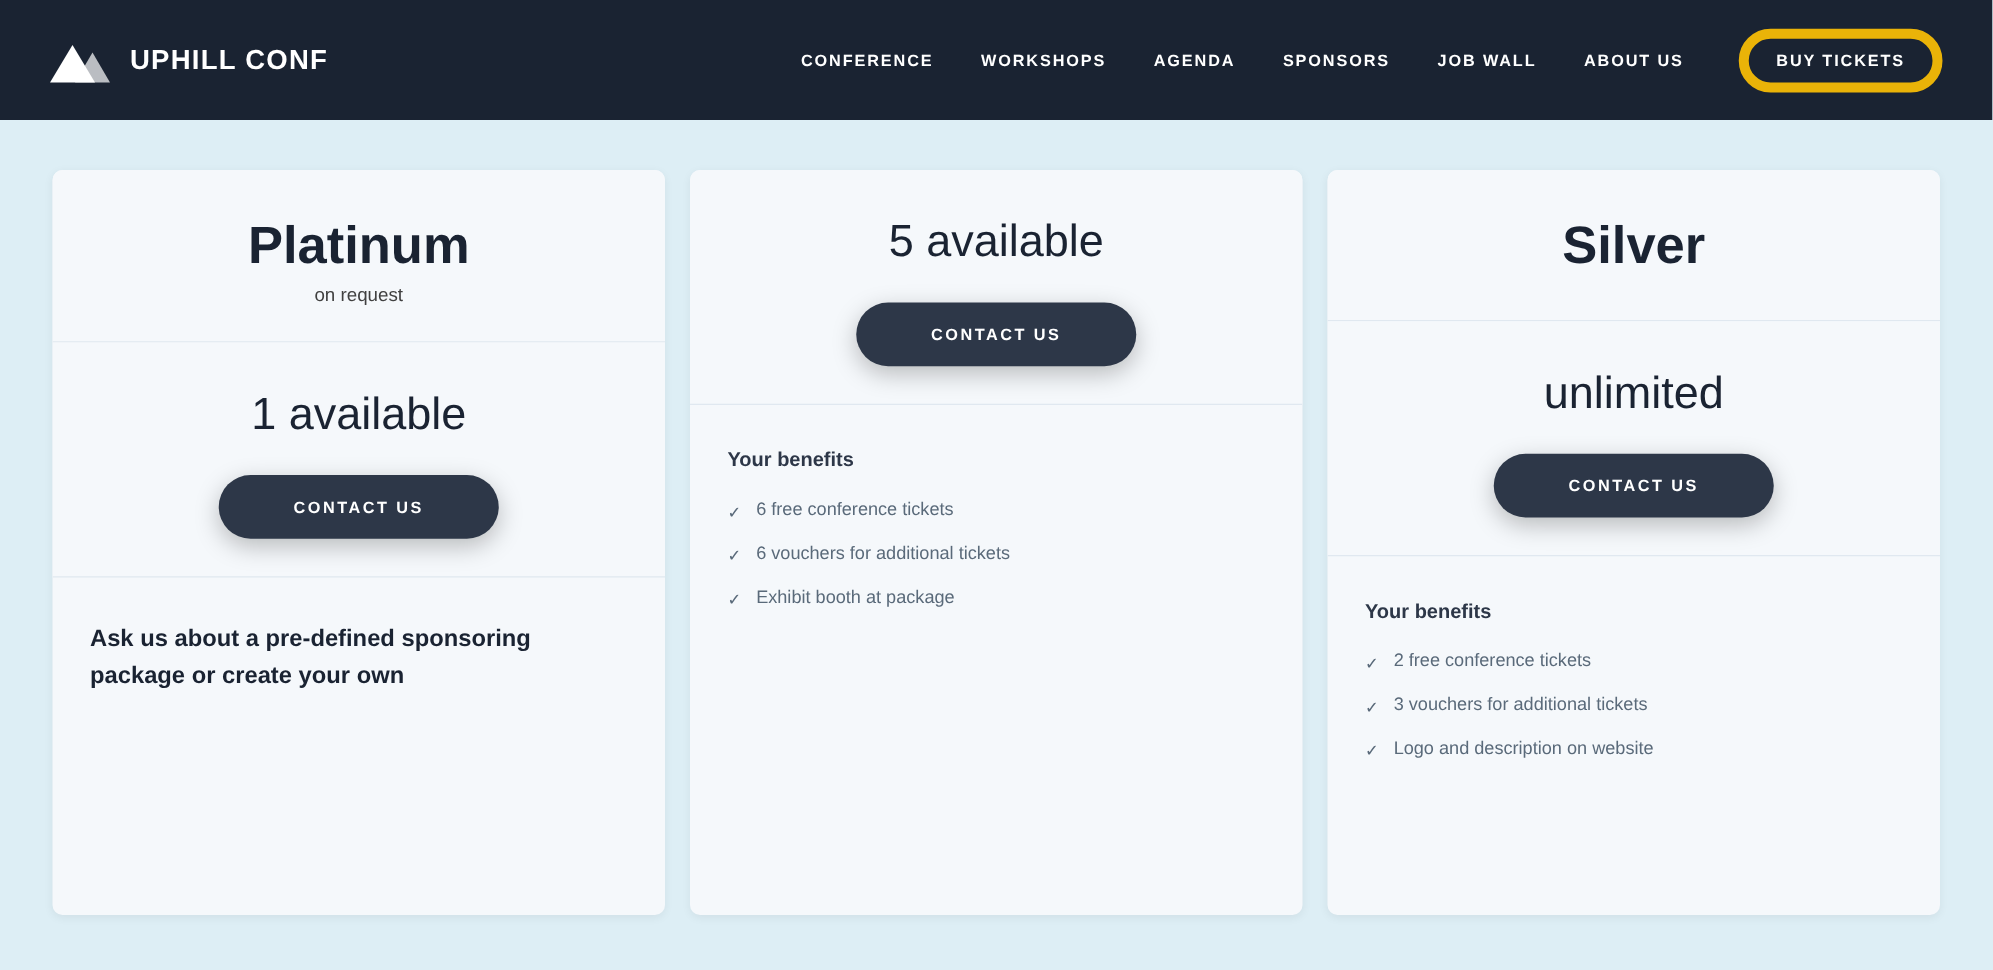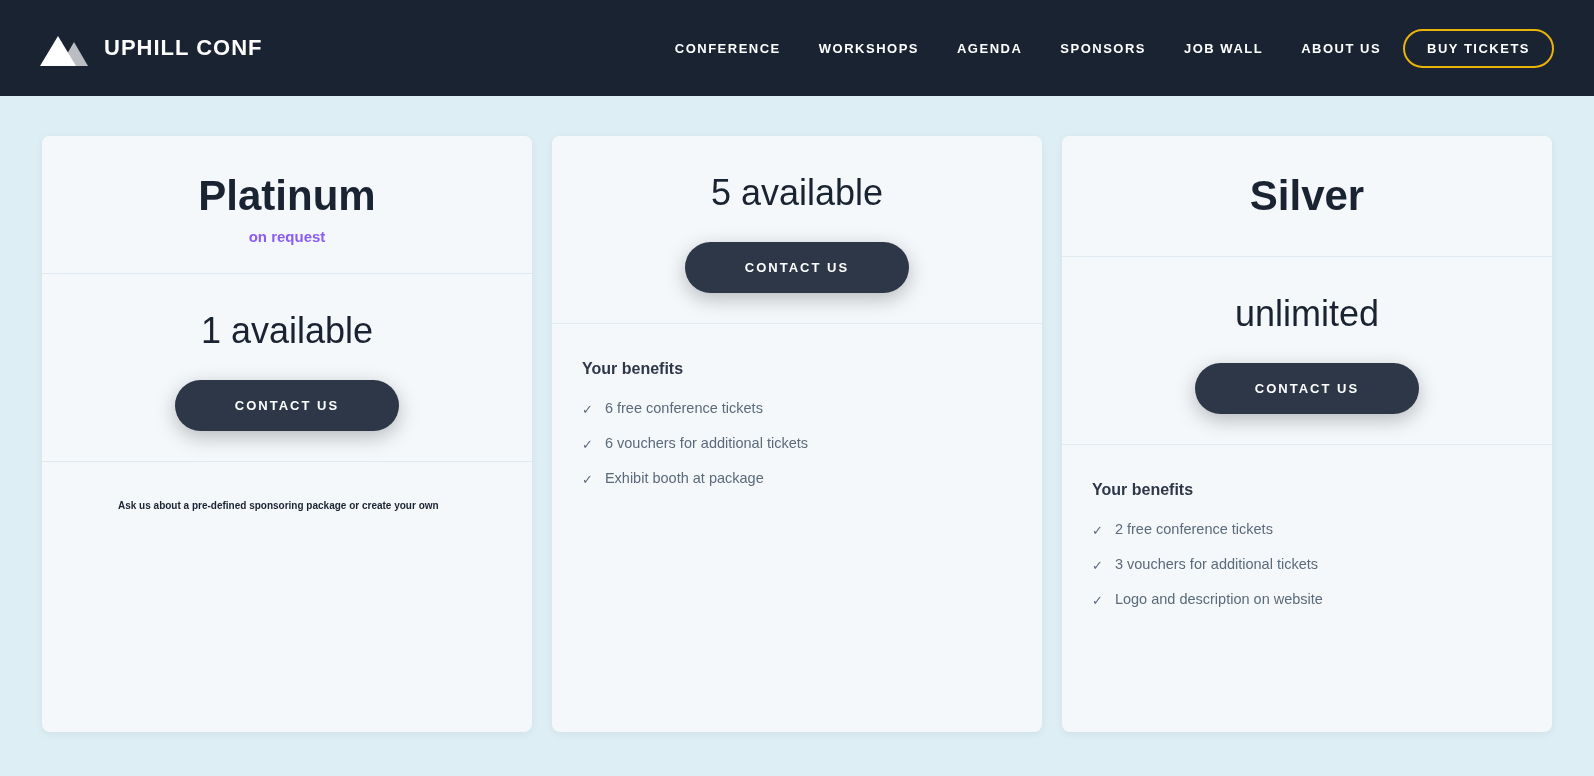--- a/index.html
+++ b/index.html
@@ -29,32 +29,32 @@
       color: #ffffff;
       font-size: 22px;
       font-weight: 700;
       letter-spacing: 1px;
     }
     .navbar-nav {
       display: flex;
       align-items: center;
       gap: 38px;
       margin-left: auto;
-      margin-right: 22px;
+      margin-right: 44px;
     }
     .nav-link {
       color: #ffffff;
       text-decoration: none;
       font-size: 13px;
       font-weight: 600;
       letter-spacing: 1.5px;
       text-transform: uppercase;
     }
     .btn-buy-tickets {
-      border: 2px solid #eab308;
+      border: 8px solid #eab308;
       border-radius: 30px;
       padding: 10px 22px;
       color: #ffffff;
       font-size: 13px;
       font-weight: 700;
       letter-spacing: 1.5px;
       text-transform: uppercase;
       background: transparent;
       cursor: pointer;
       white-space: nowrap;
@@ -93,22 +93,22 @@
 
     .card-tier-name {
       font-size: 42px;
       font-weight: 700;
       color: #1a2332;
       margin-bottom: 8px;
     }
 
     .card-price {
       font-size: 15px;
-      color: #8b5cf6;
-      font-weight: 700;
+      color: #404040;
+      font-weight: 400;
     }
 
     .card-availability-section {
       padding: 36px 30px 30px;
       text-align: center;
       border-bottom: 1px solid #e0e8f0;
       background: #f5f8fb;
     }
 
     .card-availability {
@@ -132,25 +132,24 @@
       box-shadow: 0 6px 20px rgba(0,0,0,0.25);
       display: inline-block;
     }
 
     .card-body {
       padding: 36px 30px;
       flex: 1;
     }
 
     .card-custom-text {
-      font-size: 10px;
+      font-size: 19px;
       font-weight: 700;
       color: #1a2332;
       line-height: 1.5;
-      margin-left: 46px;
     }
 
     .benefits-title {
       font-size: 16px;
       font-weight: 700;
       color: #2d3748;
       margin-bottom: 22px;
     }
 
     .benefits-list {

